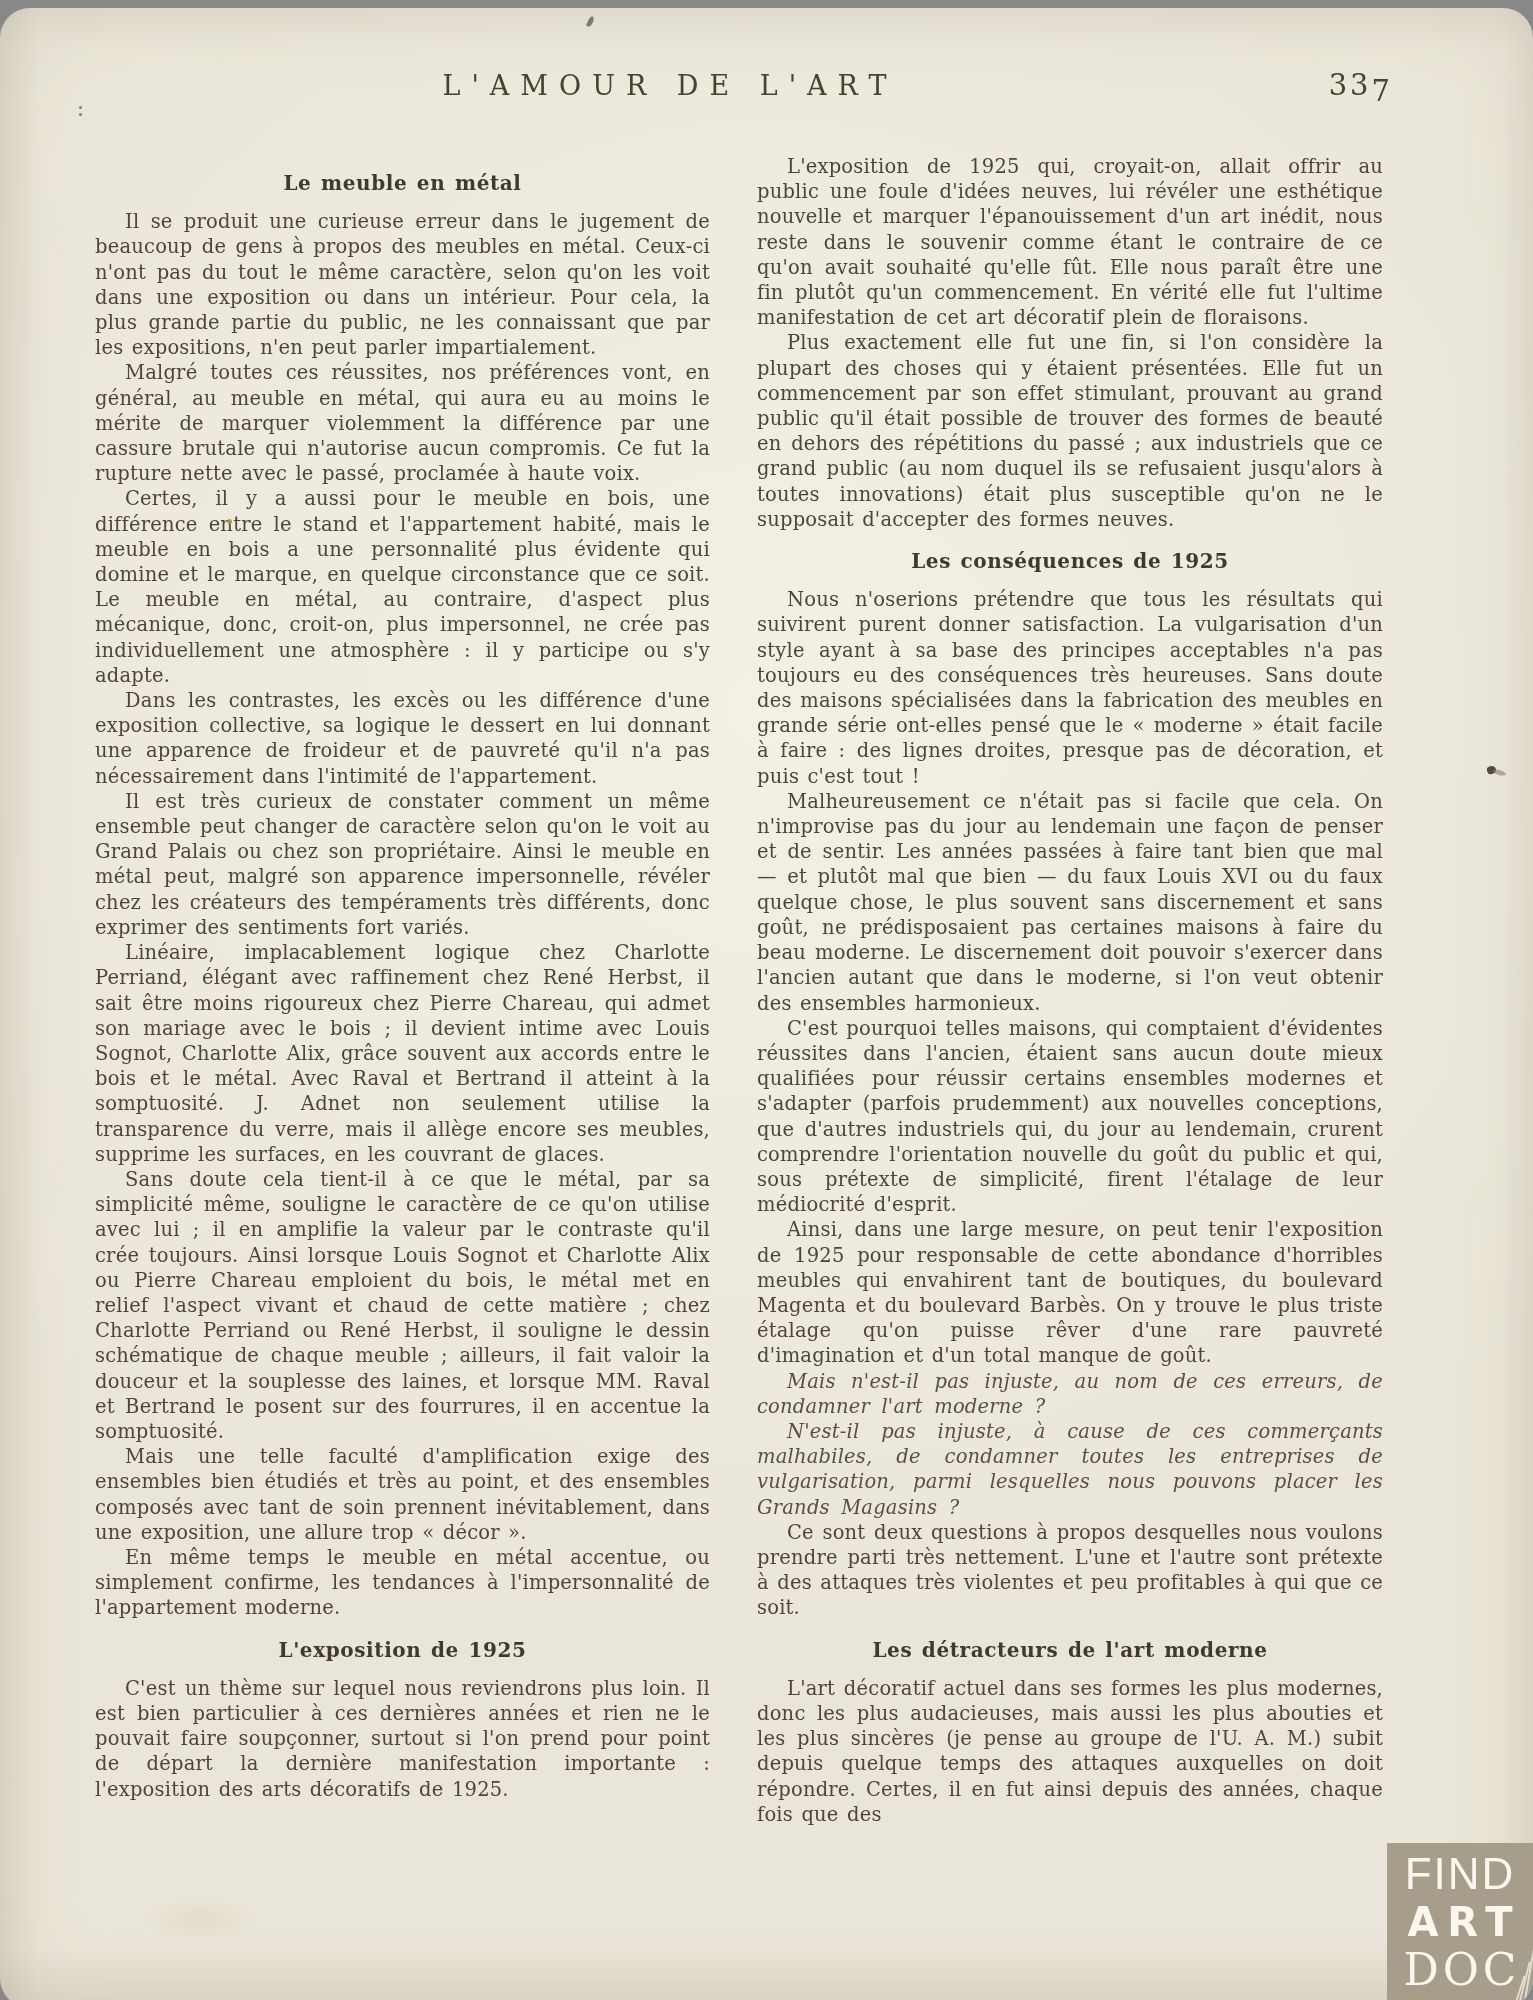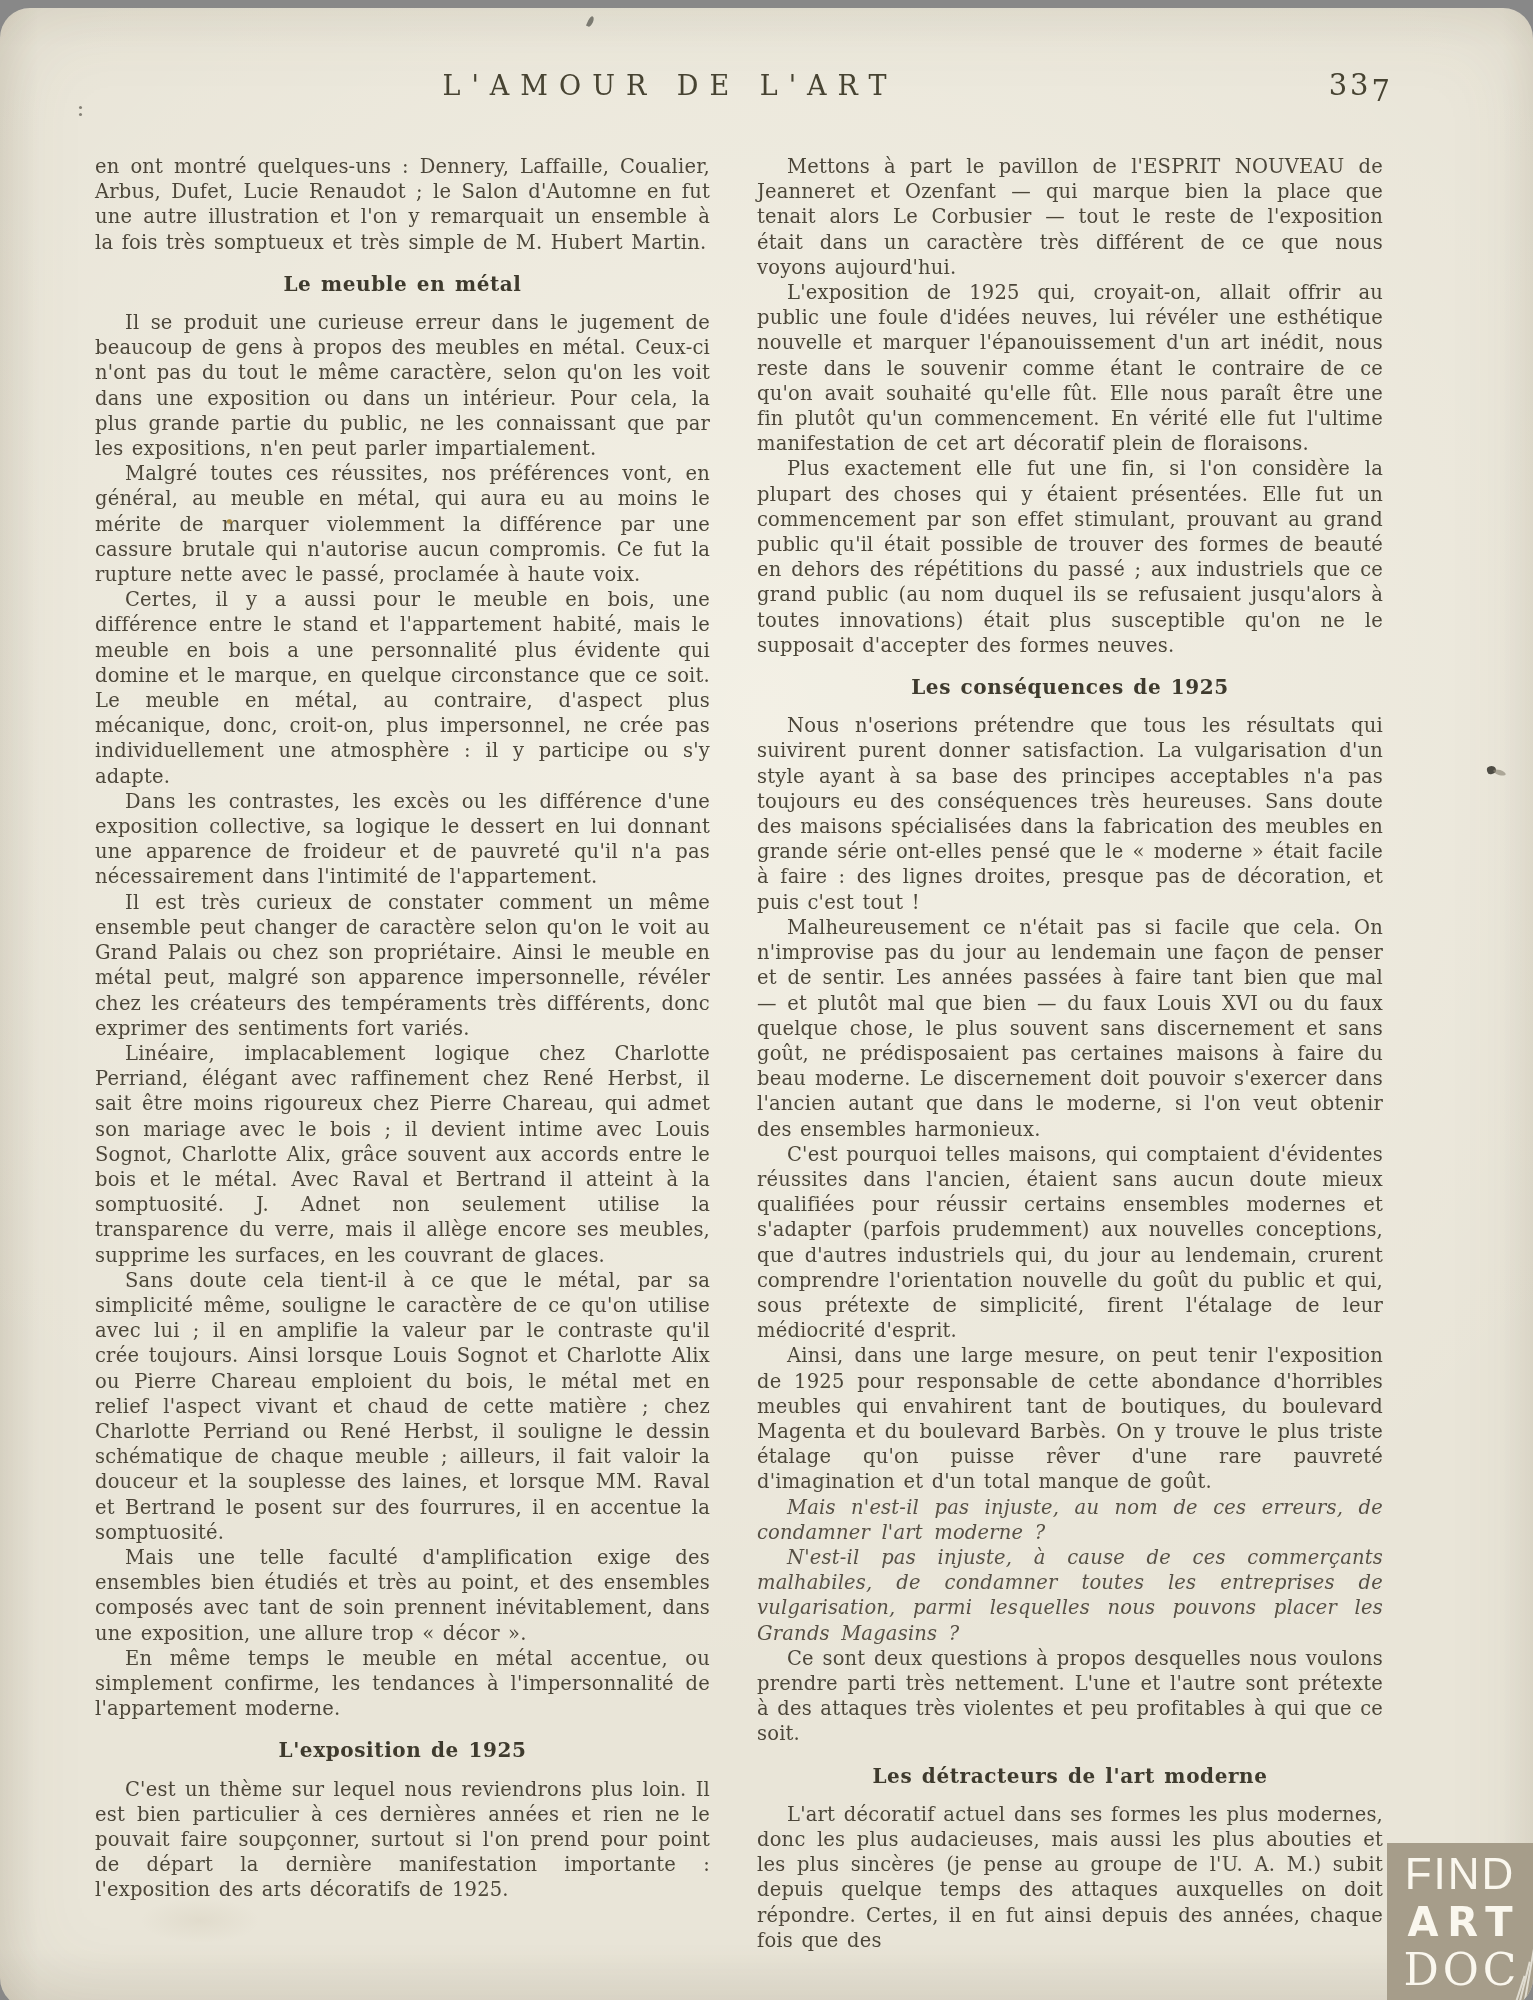--- a/index.html
+++ b/index.html
@@ -141,37 +141,35 @@
 </head>
 <body>
 
 <div class="page">
 
   <div class="running-title">L'AMOUR  DE  L'ART</div>
 
   <div class="page-number"><span>33</span><span class="descender">7</span></div>
 
   <div class="col col-left">
-      <div class="block paragraph noindent">en ont montré quelques-uns : Dennery, Laffaille, Coualier, Arbus, Dufet, Lucie Renaudot ; le Salon d'Automne en fut une autre illustration et l'on y remarquait un ensemble à la fois très somptueux et très simple de M. Hubert Martin.</div>
       <div class="block heading">Le meuble en métal</div>
       <div class="block paragraph">Il se produit une curieuse erreur dans le jugement de beaucoup de gens à propos des meubles en métal. Ceux-ci n'ont pas du tout le même caractère, selon qu'on les voit dans une exposition ou dans un intérieur. Pour cela, la plus grande partie du public, ne les connaissant que par les expositions, n'en peut parler impartialement.</div>
       <div class="block paragraph">Malgré toutes ces réussites, nos préférences vont, en général, au meuble en métal, qui aura eu au moins le mérite de marquer violemment la différence par une cassure brutale qui n'autorise aucun compromis. Ce fut la rupture nette avec le passé, proclamée à haute voix.</div>
       <div class="block paragraph">Certes, il y a aussi pour le meuble en bois, une différence entre le stand et l'appartement habité, mais le meuble en bois a une personnalité plus évidente qui domine et le marque, en quelque circonstance que ce soit. Le meuble en métal, au contraire, d'aspect plus mécanique, donc, croit-on, plus impersonnel, ne crée pas individuellement une atmosphère : il y participe ou s'y adapte.</div>
       <div class="block paragraph">Dans les contrastes, les excès ou les différence d'une exposition collective, sa logique le dessert en lui donnant une apparence de froideur et de pauvreté qu'il n'a pas nécessairement dans l'intimité de l'appartement.</div>
       <div class="block paragraph">Il est très curieux de constater comment un même ensemble peut changer de caractère selon qu'on le voit au Grand Palais ou chez son propriétaire. Ainsi le meuble en métal peut, malgré son apparence impersonnelle, révéler chez les créateurs des tempéraments très différents, donc exprimer des sentiments fort variés.</div>
       <div class="block paragraph">Linéaire, implacablement logique chez Charlotte Perriand, élégant avec raffinement chez René Herbst, il sait être moins rigoureux chez Pierre Chareau, qui admet son mariage avec le bois ; il devient intime avec Louis Sognot, Charlotte Alix, grâce souvent aux accords entre le bois et le métal. Avec Raval et Bertrand il atteint à la somptuosité. J. Adnet non seulement utilise la transparence du verre, mais il allège encore ses meubles, supprime les surfaces, en les couvrant de glaces.</div>
       <div class="block paragraph">Sans doute cela tient-il à ce que le métal, par sa simplicité même, souligne le caractère de ce qu'on utilise avec lui ; il en amplifie la valeur par le contraste qu'il crée toujours. Ainsi lorsque Louis Sognot et Charlotte Alix ou Pierre Chareau emploient du bois, le métal met en relief l'aspect vivant et chaud de cette matière ; chez Charlotte Perriand ou René Herbst, il souligne le dessin schématique de chaque meuble ; ailleurs, il fait valoir la douceur et la souplesse des laines, et lorsque MM. Raval et Bertrand le posent sur des fourrures, il en accentue la somptuosité.</div>
       <div class="block paragraph">Mais une telle faculté d'amplification exige des ensembles bien étudiés et très au point, et des ensembles composés avec tant de soin prennent inévitablement, dans une exposition, une allure trop « décor ».</div>
       <div class="block paragraph">En même temps le meuble en métal accentue, ou simplement confirme, les tendances à l'impersonnalité de l'appartement moderne.</div>
       <div class="block heading">L'exposition de 1925</div>
       <div class="block paragraph">C'est un thème sur lequel nous reviendrons plus loin. Il est bien particulier à ces dernières années et rien ne le pouvait faire soupçonner, surtout si l'on prend pour point de départ la dernière manifestation importante : l'exposition des arts décoratifs de 1925.</div>
     </div>
 
   <div class="col col-right">
-      <div class="block paragraph">Mettons à part le pavillon de l'ESPRIT NOUVEAU de Jeanneret et Ozenfant — qui marque bien la place que tenait alors Le Corbusier — tout le reste de l'exposition était dans un caractère très différent de ce que nous voyons aujourd'hui.</div>
       <div class="block paragraph">L'exposition de 1925 qui, croyait-on, allait offrir au public une foule d'idées neuves, lui révéler une esthétique nouvelle et marquer l'épanouissement d'un art inédit, nous reste dans le souvenir comme étant le contraire de ce qu'on avait souhaité qu'elle fût. Elle nous paraît être une fin plutôt qu'un commencement. En vérité elle fut l'ultime manifestation de cet art décoratif plein de floraisons.</div>
       <div class="block paragraph">Plus exactement elle fut une fin, si l'on considère la plupart des choses qui y étaient présentées. Elle fut un commencement par son effet stimulant, prouvant au grand public qu'il était possible de trouver des formes de beauté en dehors des répétitions du passé ; aux industriels que ce grand public (au nom duquel ils se refusaient jusqu'alors à toutes innovations) était plus susceptible qu'on ne le supposait d'accepter des formes neuves.</div>
       <div class="block heading">Les conséquences de 1925</div>
       <div class="block paragraph">Nous n'oserions prétendre que tous les résultats qui suivirent purent donner satisfaction. La vulgarisation d'un style ayant à sa base des principes acceptables n'a pas toujours eu des conséquences très heureuses. Sans doute des maisons spécialisées dans la fabrication des meubles en grande série ont-elles pensé que le « moderne » était facile à faire : des lignes droites, presque pas de décoration, et puis c'est tout !</div>
       <div class="block paragraph">Malheureusement ce n'était pas si facile que cela. On n'improvise pas du jour au lendemain une façon de penser et de sentir. Les années passées à faire tant bien que mal — et plutôt mal que bien — du faux Louis XVI ou du faux quelque chose, le plus souvent sans discernement et sans goût, ne prédisposaient pas certaines maisons à faire du beau moderne. Le discernement doit pouvoir s'exercer dans l'ancien autant que dans le moderne, si l'on veut obtenir des ensembles harmonieux.</div>
       <div class="block paragraph">C'est pourquoi telles maisons, qui comptaient d'évidentes réussites dans l'ancien, étaient sans aucun doute mieux qualifiées pour réussir certains ensembles modernes et s'adapter (parfois prudemment) aux nouvelles conceptions, que d'autres industriels qui, du jour au lendemain, crurent comprendre l'orientation nouvelle du goût du public et qui, sous prétexte de simplicité, firent l'étalage de leur médiocrité d'esprit.</div>
       <div class="block paragraph">Ainsi, dans une large mesure, on peut tenir l'exposition de 1925 pour responsable de cette abondance d'horribles meubles qui envahirent tant de boutiques, du boulevard Magenta et du boulevard Barbès. On y trouve le plus triste étalage qu'on puisse rêver d'une rare pauvreté d'imagination et d'un total manque de goût.</div>
       <div class="block paragraph italic">Mais n'est-il pas injuste, au nom de ces erreurs, de condamner l'art moderne ?</div>
       <div class="block paragraph italic">N'est-il pas injuste, à cause de ces commerçants malhabiles, de condamner toutes les entreprises de vulgarisation, parmi lesquelles nous pouvons placer les Grands Magasins ?</div>
       <div class="block paragraph">Ce sont deux questions à propos desquelles nous voulons prendre parti très nettement. L'une et l'autre sont prétexte à des attaques très violentes et peu profitables à qui que ce soit.</div>

